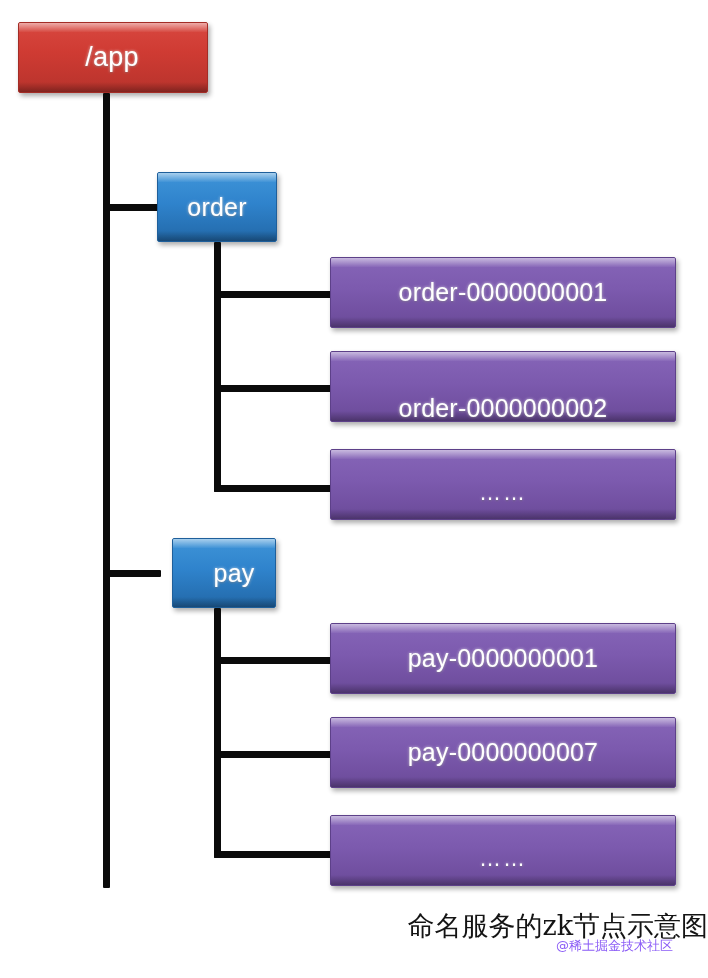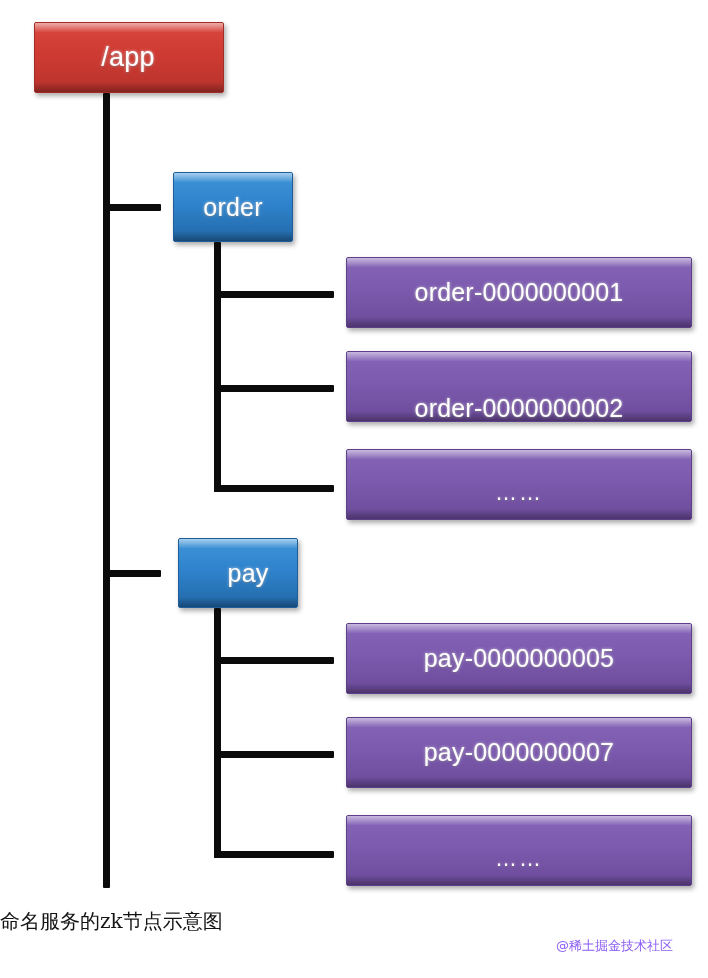--- a/index.html
+++ b/index.html
@@ -43,21 +43,20 @@
     display: flex;
     align-items: center;
     justify-content: center;
     color: #ffffff;
     text-shadow: 0 0 3px rgba(255,255,255,0.75),
                  0 1px 2px rgba(0,0,0,0.35);
     letter-spacing: 0.2px;
     border-radius: 2px;
     overflow: hidden;
     box-shadow: 2px 3px 5px rgba(0,0,0,0.33);
-    margin-left: 16px;
   }
   
   .node::before {
     content: "";
     position: absolute;
     left: 0; right: 0; top: 0;
     height: 9px;
     background: linear-gradient(to bottom,
                 rgba(255,255,255,0.55),
                 rgba(255,255,255,0.04));
@@ -106,23 +105,23 @@
   .node.seq.ellipsis .label {
     letter-spacing: 2px;
     transform: translateY(8px);
   }
 
   
   .caption {
     position: absolute;
     left: 0;
     width: 708px;
-    text-align: left;
+    text-align: right;
     font-family: "DejaVu Serif", "Liberation Serif", serif;
-    font-size: 20px;
+    font-size: 27px;
     color: #141414;
     white-space: nowrap;
   }
   .watermark {
     position: absolute;
     font-family: "DejaVu Sans", "Liberation Sans", sans-serif;
     font-size: 13px;
     color: #8b5cf6;
     white-space: nowrap;
   }
@@ -155,32 +154,32 @@
   </div>
   <div class="node seq" style="left:330px; top:351px; width:346px; height:71px;align-items:flex-end;">
     <span class="label">order-0000000002</span>
   </div>
   <div class="node seq ellipsis" style="left:330px; top:449px; width:346px; height:71px;">
     <span class="label">……</span>
   </div>
 
   <div class="line h" style="left:103px; top:570px; width:58px;"></div>
 
-  <div class="node service" style="left:162px; top:538px; width:120px; height:70px;padding-left:20px;">
+  <div class="node service" style="left:172px; top:538px; width:104px; height:70px;padding-left:20px;">
     <span class="label">pay</span>
   </div>
 
   <div class="line v" style="left:214px; top:608px; height:250px;"></div>
 
   <div class="line h" style="left:214px; top:657px; width:120px;"></div>
   <div class="line h" style="left:214px; top:751px; width:120px;"></div>
   <div class="line h" style="left:214px; top:851px; width:120px;"></div>
 
   <div class="node seq" style="left:330px; top:623px; width:346px; height:71px;">
-    <span class="label">pay-0000000005</span>
+    <span class="label">pay-0000000001</span>
   </div>
   <div class="node seq" style="left:330px; top:717px; width:346px; height:71px;">
     <span class="label">pay-0000000007</span>
   </div>
   <div class="node seq ellipsis" style="left:330px; top:815px; width:346px; height:71px;">
     <span class="label">……</span>
   </div>
 
   <div class="caption" style="top:908px;">命名服务的zk节点示意图</div>
 

